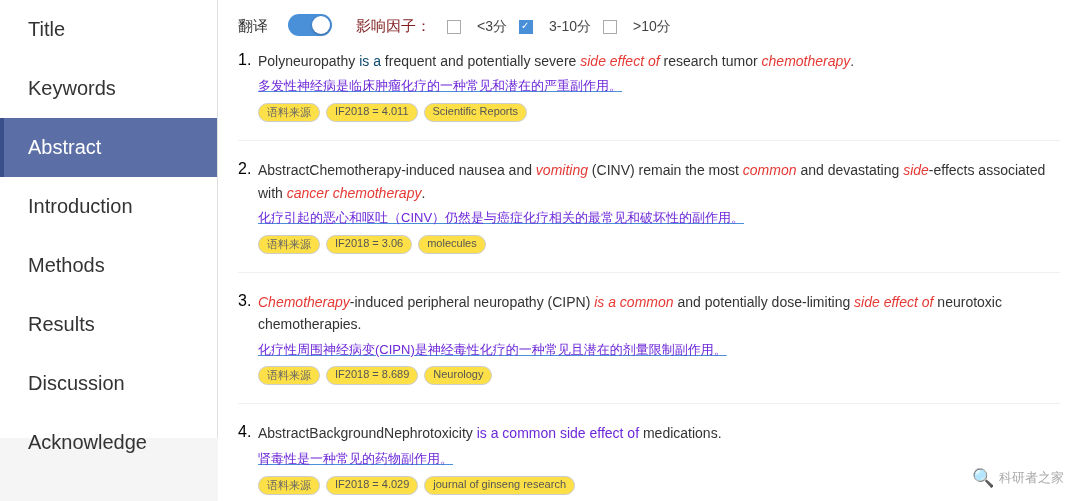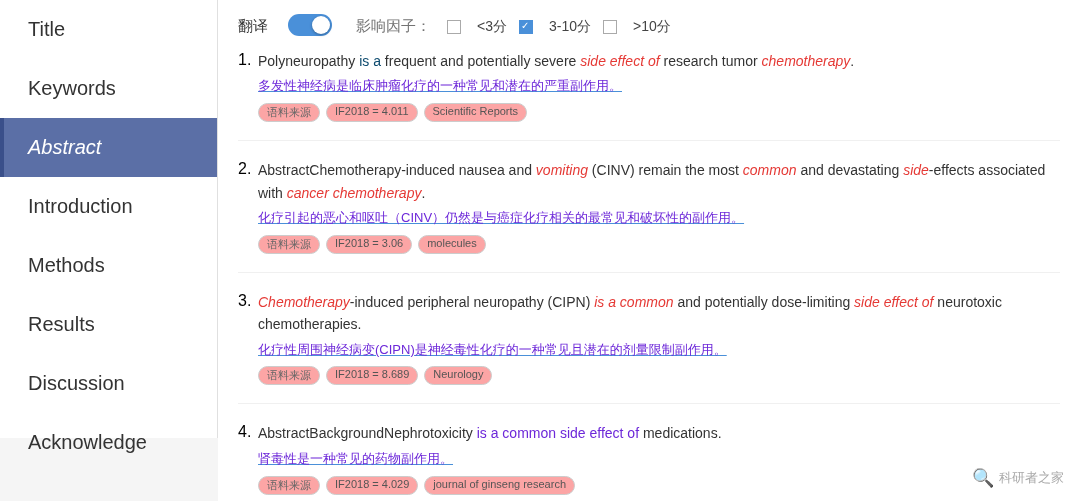--- a/index.html
+++ b/index.html
@@ -27,21 +27,20 @@
       font-size: 20px;
       color: #333;
       cursor: pointer;
       border-left: 4px solid transparent;
       font-weight: 400;
     }
     .sidebar-item.active {
       background: #5b6fa6;
       color: #fff;
       border-left: 4px solid #3a4f8a;
-      font-style: italic;
     }
 
     
     .main {
       flex: 1;
       background: #fff;
       overflow-y: auto;
       padding: 14px 20px 14px 20px;
       height: 501px;
     }
@@ -75,21 +74,21 @@
       width: 18px;
       height: 18px;
       background: white;
       border-radius: 50%;
       top: 2px;
       right: 2px;
       box-shadow: 0 1px 3px rgba(0,0,0,0.3);
     }
     .factor-label {
       font-size: 15px;
-      color: #737373;
+      color: #7f1d1d;
       margin-left: 8px;
     }
     .filter-group {
       display: flex;
       align-items: center;
       gap: 12px;
     }
     .filter-item {
       display: flex;
       align-items: center;
@@ -152,21 +151,21 @@
       flex-wrap: wrap;
       margin-top: 4px;
     }
     .tag {
       display: inline-block;
       border: 1px solid #ccc;
       border-radius: 10px;
       padding: 1px 8px;
       font-size: 11px;
       color: #555;
-      background: #fca5a5;
+      background: #fde047;
     }
     .tag.source {
       color: #666;
     }
 
     
     .watermark {
       position: absolute;
       bottom: 12px;
       right: 16px;

